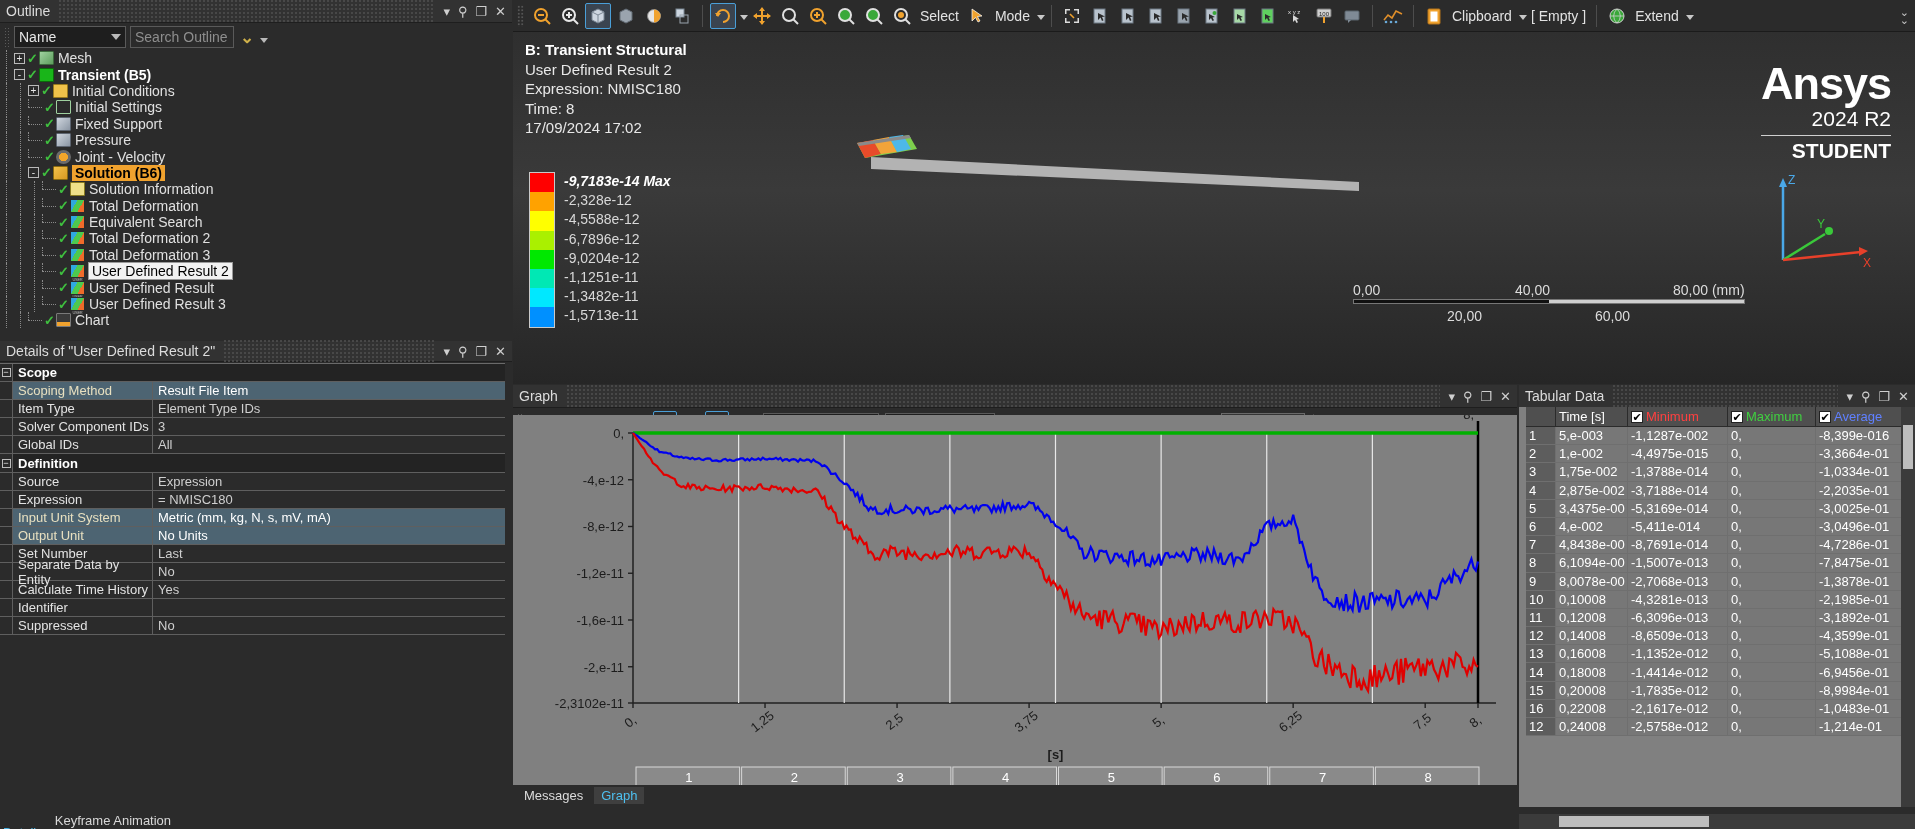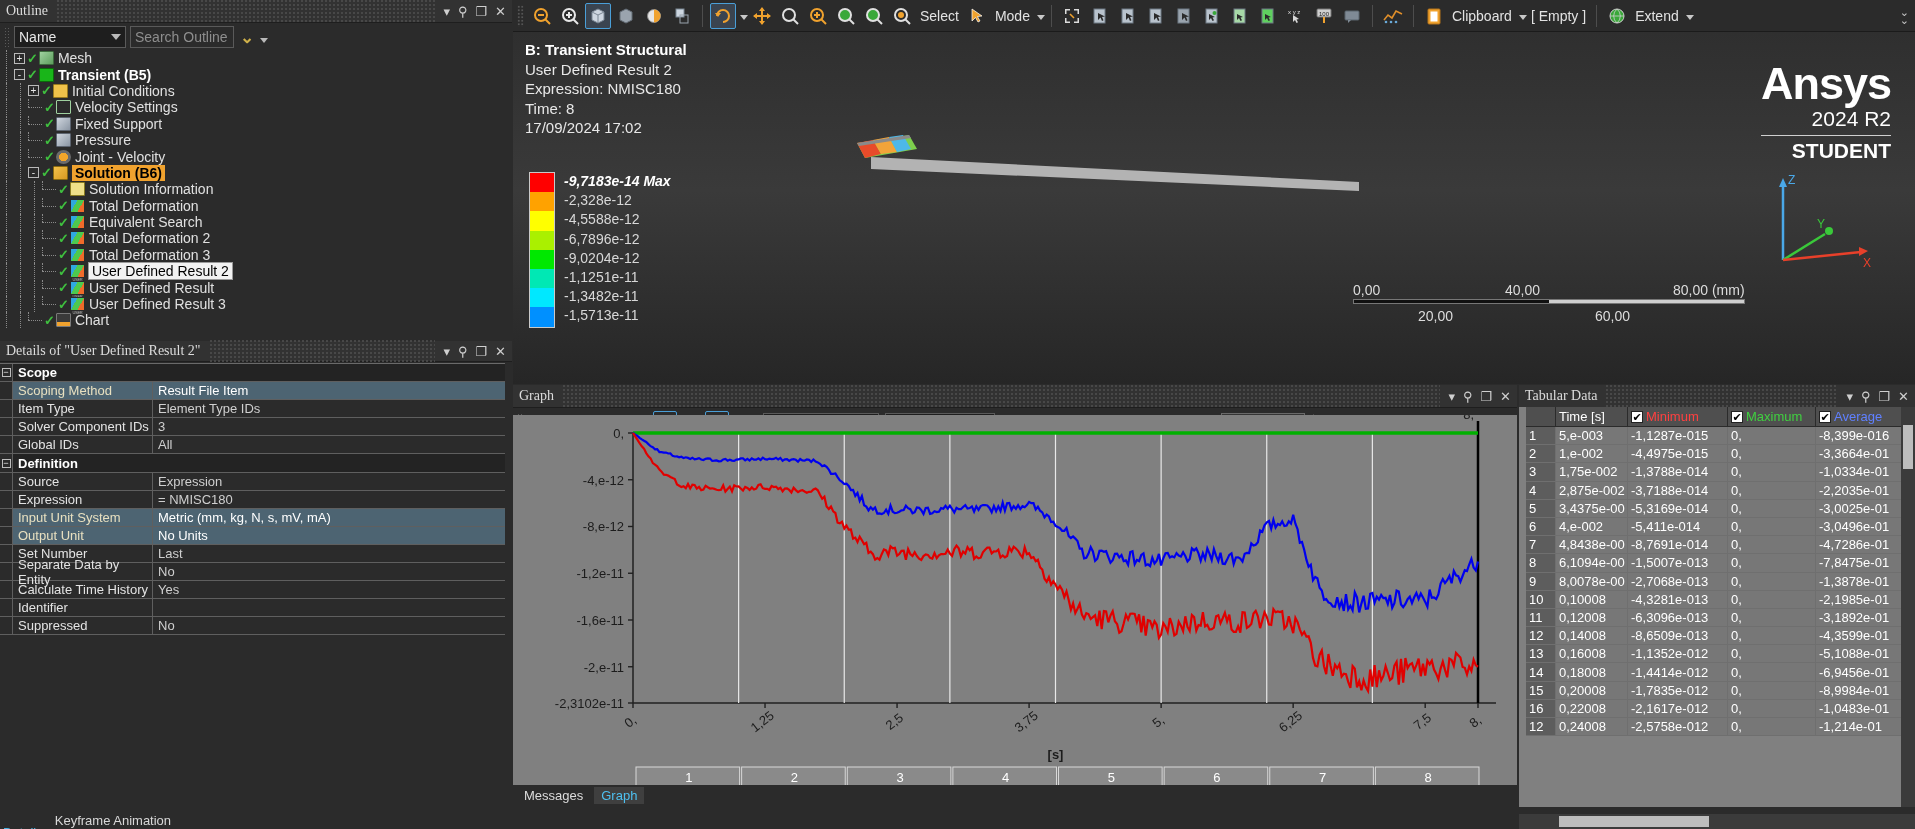--- a/index.html
+++ b/index.html
@@ -9,21 +9,21 @@
     font-family:"Liberation Sans", sans-serif; font-size:14px;
   }
   .app{ position:relative; width:1915px; height:829px; }
 
   
   .panel-title{
     height:23px; background:#323232; display:flex; align-items:center;
     padding:0 6px; font-size:14px; color:#dcdcdc;
     border-bottom:1px solid #1e1e1e;
   }
-  .panel-title .t{ white-space:nowrap;font-family:Liberation Serif, serif; }
+  .panel-title .t{ white-space:nowrap; }
   .dots{ flex:1; height:23px; margin:0 8px;
     background-image:radial-gradient(#4a4a4a 1px, transparent 1px);
     background-size:4px 4px; background-position:0 11px; opacity:.9;}
   .winbtns{ display:flex; align-items:center; gap:8px; font-size:13px; color:#cfcfcf;}
   .winbtns span{ cursor:default; }
 
   
   #outline{ position:absolute; left:0; top:0; width:512px; height:340px; background:#2b2b2b;}
   .outline-bar{ height:28px; background:#2b2b2b; display:flex; align-items:center; padding:2px 4px; gap:4px;}
   .grip{ width:6px; height:20px;
@@ -227,21 +227,21 @@
           <span class="chk">✓</span>
           <span class="ic ic-init"></span>
           <span class="lbl">Initial Conditions</span>
         </div>
         <div class="tr">
           <span class="dline"></span>
           <span class="dline"></span>
           <span class="dconn"></span>
           <span class="chk">✓</span>
           <span class="ic ic-anl"></span>
-          <span class="lbl">Velocity Settings</span>
+          <span class="lbl">Initial Settings</span>
         </div>
         <div class="tr">
           <span class="dline"></span>
           <span class="dline"></span>
           <span class="dconn"></span>
           <span class="chk">✓</span>
           <span class="ic ic-fix"></span>
           <span class="lbl">Fixed Support</span>
         </div>
         <div class="tr">
@@ -697,28 +697,28 @@
       <polygon points="4,16 56,8 64,22 12,31" fill="#7ecf4d"></polygon>
       <polygon points="4,16 20,13 28,27 12,31" fill="#e84b2a"></polygon>
       <polygon points="20,13 36,10 44,25 28,27" fill="#f2a43a"></polygon>
       <polygon points="36,10 50,8 58,22 44,25" fill="#4db8e8"></polygon>
       <polygon points="4,16 56,8 58,11 6,19" fill="#8a8a8a"></polygon>
     </svg>
 
     <div class="ruler">
       <div class="row">
         <span style="position:absolute;left:0;">0,00</span>
-        <span style="position:absolute;left:152px;">40,00</span>
+        <span style="position:absolute;left:162px;">40,00</span>
         <span style="position:absolute;left:320px;">80,00 (mm)</span>
       </div>
       <div class="row" style="height:9px">
           <span class="bar"></span>
         </div>
       <div class="row">
-        <span style="position:absolute;left:65px;">20,00</span>
+        <span style="position:absolute;left:94px;">20,00</span>
         <span style="position:absolute;left:242px;">60,00</span>
       </div>
     </div>
 
     <svg class="axes" viewBox="0 0 110 100">
       <line x1="18" y1="88" x2="18" y2="12" stroke="#4aa8e8" stroke-width="2.5"></line>
       <polygon points="18,6 14,15 22,15" fill="#4aa8e8"></polygon>
       <text x="23" y="12" font-size="12" fill="#4aa8e8" font-family="sans-serif">Z</text>
       <line x1="18" y1="88" x2="60" y2="62" stroke="#3ac83a" stroke-width="2.5"></line>
       <circle cx="64" cy="59" r="4" fill="#3ac83a"></circle>
@@ -963,21 +963,21 @@
           </div>
           <div class="c c4">
             <span class="cb">✔</span>
             <span style="color:#6080ff">Average</span>
           </div>
         </div>
       <div id="tbl-body">
           <div class="tbl-row">
             <div class="c c0 idx">1</div>
             <div class="c c1">5,e-003</div>
-            <div class="c c2">-1,1287e-015</div>
+            <div class="c c2">-1,1287e-002</div>
             <div class="c c3">0,</div>
             <div class="c c4">-8,399e-016</div>
           </div>
           <div class="tbl-row">
             <div class="c c0 idx">2</div>
             <div class="c c1">1,e-002</div>
             <div class="c c2">-4,4975e-015</div>
             <div class="c c3">0,</div>
             <div class="c c4">-3,3664e-01</div>
           </div>

